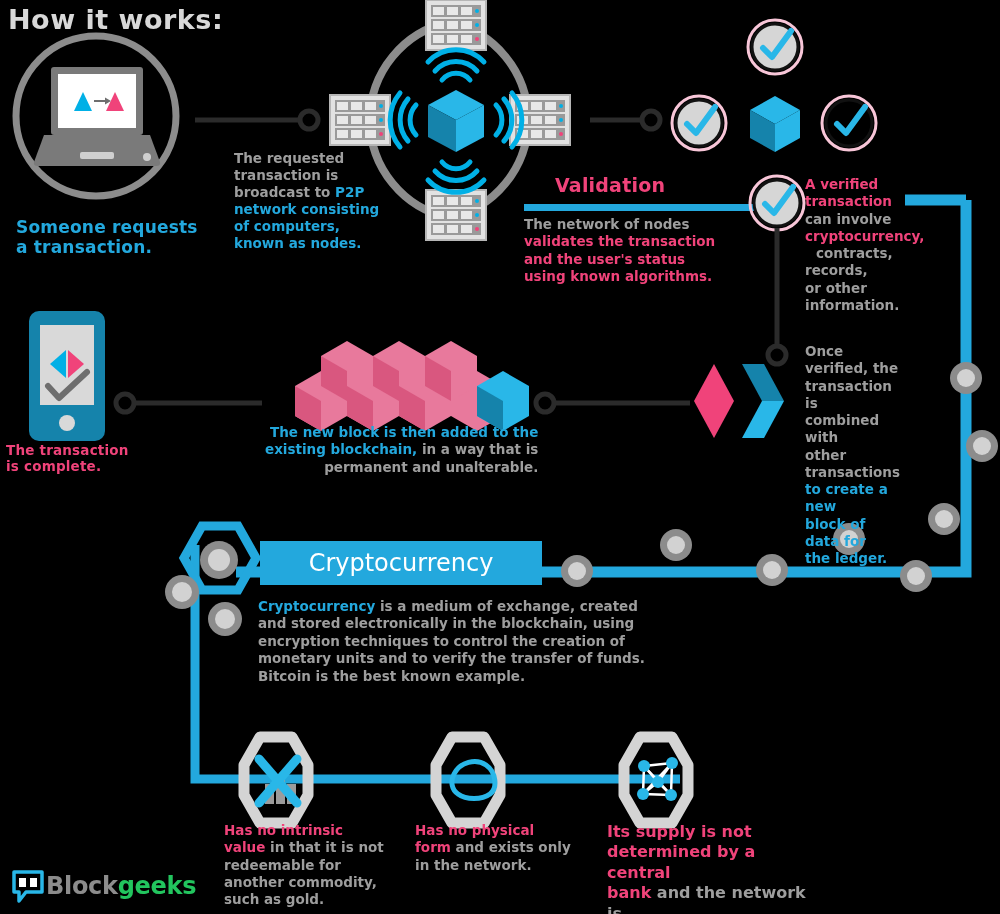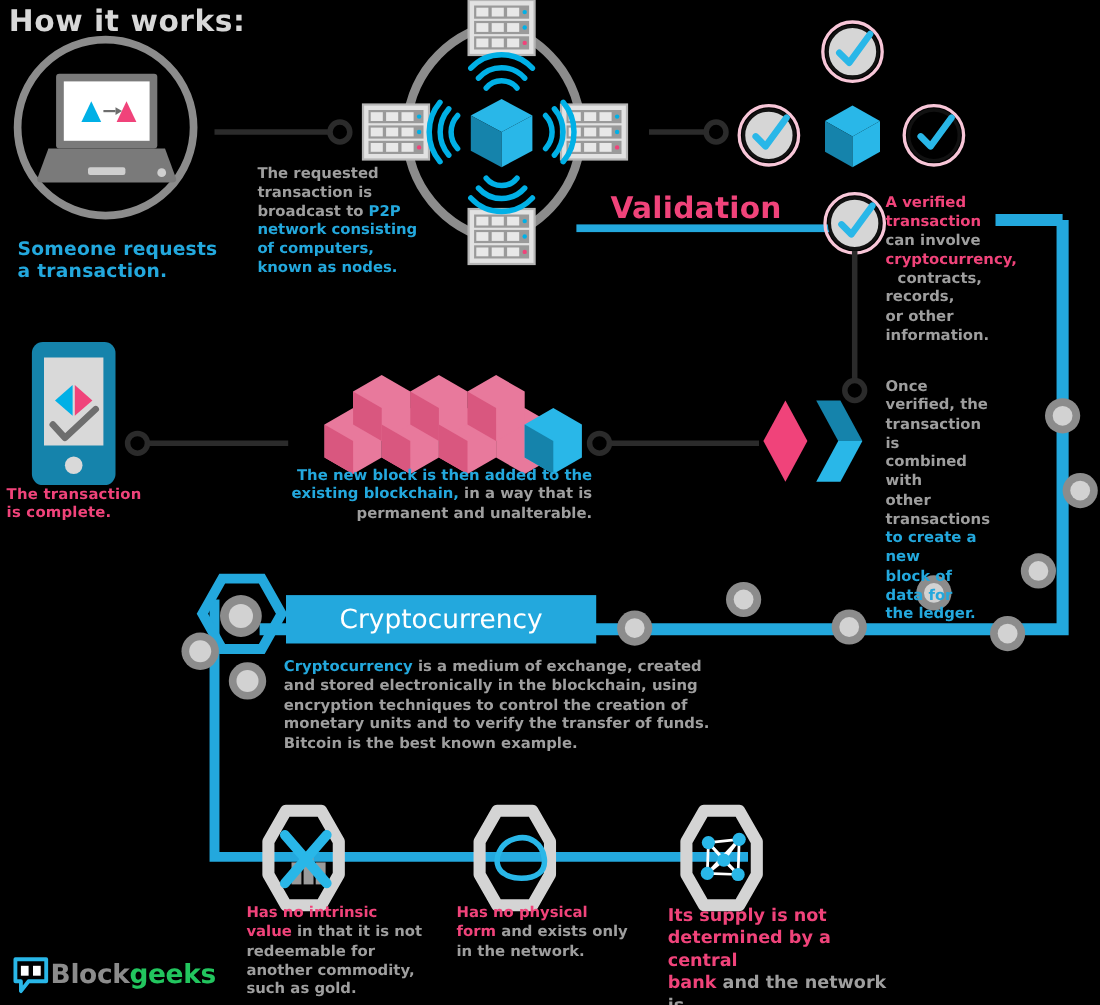--- a/index.html
+++ b/index.html
@@ -186,22 +186,28 @@
     <polygon points="6,18 31,32 31,60 6,46" fill="#1583ab"></polygon>
     <polygon points="56,18 31,32 31,60 56,46" fill="#29b7e8"></polygon>
   </svg>
 
   <svg class="abs" style="left:818px;top:92px;" width="62" height="62">
     <circle cx="31" cy="31" r="27" fill="none" stroke="#f8c6d8" stroke-width="3"></circle>
     <circle cx="31" cy="31" r="23" fill="none" stroke="#111" stroke-width="3"></circle>
     <polyline points="19,32 28,41 47,15" fill="none" stroke="#29b7e8" stroke-width="6" stroke-linecap="round" stroke-linejoin="round"></polyline>
   </svg>
 
-  <div class="txt pink abs" style="left:555px;top:174px;font-size:27px;font-weight:bold;">Validation</div>
+  <div class="txt pink abs" style="left:555px;top:174px;font-size:19px;font-weight:bold;">Validation</div>
   <div class="abs" style="left:524px;top:204px;width:234px;height:7px;background:#23a8dd;"></div>
+  <div class="abs" style="left:524px;top:216px;font-size:13.5px;font-weight:bold;line-height:1.28;">
+    <span class="seg-gray" style="white-space:pre-line;">The network of nodes</span><br>
+    <span class="seg-pink" style="white-space:pre-line;">validates the transaction
+and the user's status
+using known algorithms.</span>
+  </div>
 
   <svg class="abs" style="left:746px;top:172px;" width="62" height="62">
     <circle cx="31" cy="31" r="27" fill="none" stroke="#f8c6d8" stroke-width="3"></circle>
     <circle cx="31" cy="31" r="23" fill="#d6d6d6" stroke="#111" stroke-width="3"></circle>
     <polyline points="19,32 28,41 47,15" fill="none" stroke="#29b7e8" stroke-width="6" stroke-linecap="round" stroke-linejoin="round"></polyline>
   </svg>
   <div class="abs" style="left:805px;top:176px;font-size:13.5px;font-weight:bold;line-height:1.28;">
     <span class="seg-pink">A verified transaction</span><br>
     <span class="seg-gray">can involve</span><br>
     <span class="seg-pink">cryptocurrency,</span><br>

